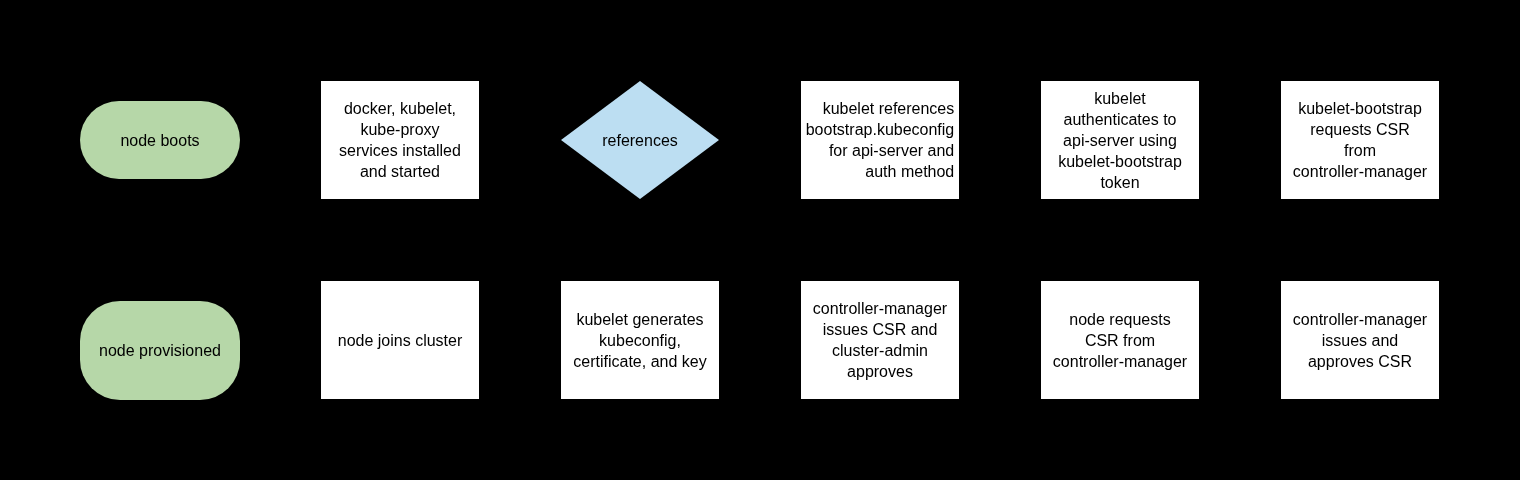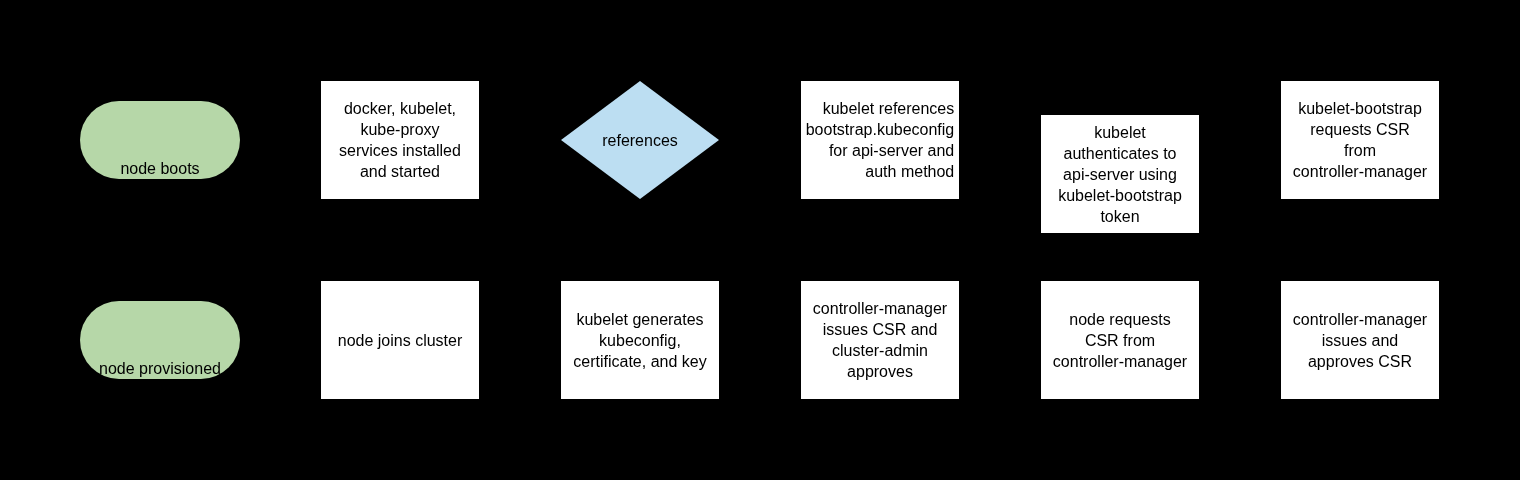--- a/index.html
+++ b/index.html
@@ -29,21 +29,20 @@
     font-size: 16px;
     line-height: 21px;
   }
   .node .label {
     white-space: pre-line;
     max-width: none;
   }
   .terminator {
     background: var(--terminator-fill);
     border-radius: 40px;
-    align-items: flex-end;
   }
   .process {
     background: var(--process-fill);
   }
   .decision {
     background: var(--decision-fill);
     clip-path: polygon(50% 0%, 100% 50%, 50% 100%, 0% 50%);
   }
 </style>
 </head>
@@ -66,36 +65,36 @@
     <span class="label">references</span>
   </div>
 
   <div class="node process" style="left:801px; top:81px; width:158px; height:118px;text-align:right;">
     <span class="label">kubelet references
 bootstrap.kubeconfig
 for api-server and
 auth method</span>
   </div>
 
-  <div class="node process" style="left:1041px; top:81px; width:158px; height:118px;margin-top:34px;">
+  <div class="node process" style="left:1041px; top:81px; width:158px; height:118px;">
     <span class="label">kubelet
 authenticates to
 api-server using
 kubelet-bootstrap
 token</span>
   </div>
 
   <div class="node process" style="left:1281px; top:81px; width:158px; height:118px;">
     <span class="label">kubelet-bootstrap
 requests CSR
 from
 controller-manager</span>
   </div>
 
-  <div class="node terminator" style="left:80px; top:301px; width:160px; height:78px;">
+  <div class="node terminator" style="left:80px; top:301px; width:160px; height:99px;">
     <span class="label">node provisioned</span>
   </div>
 
   <div class="node process" style="left:561px; top:281px; width:158px; height:118px;">
     <span class="label">kubelet generates
 kubeconfig,
 certificate, and key</span>
   </div>
 
   <div class="node process" style="left:321px; top:281px; width:158px; height:118px;">

